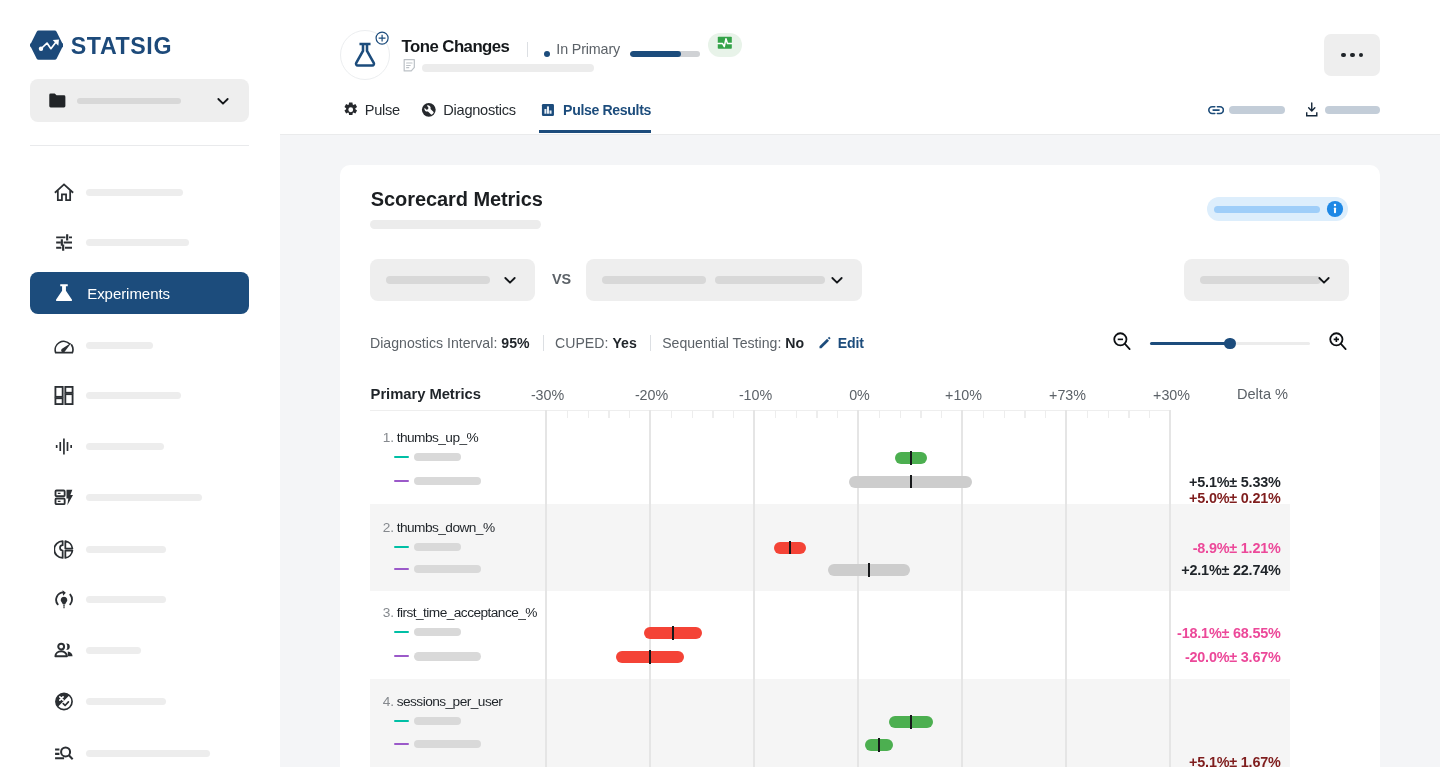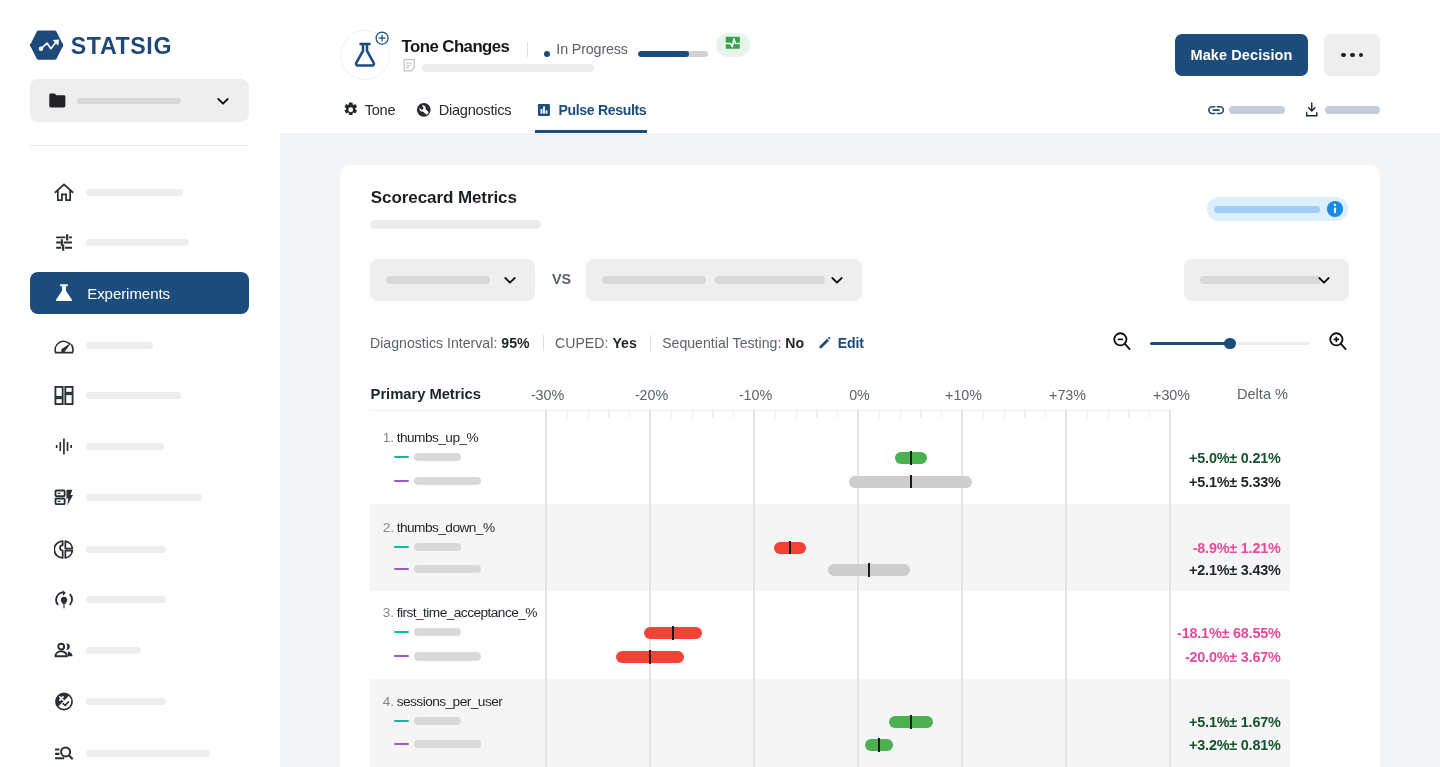--- a/index.html
+++ b/index.html
@@ -67,21 +67,21 @@
   .tab.active:after{content:"";position:absolute;left:-2px;right:-0.5px;bottom:0;height:2.5px;background:#1C4C7C;}
 
   .hacts{position:absolute;right:60.1px;bottom:16.2px;display:flex;align-items:center;}
   .hact{display:flex;align-items:center;margin-left:18.8px;}
   .hact .ph{margin-left:5.3px;height:7.6px;border-radius:4px;background:#c3cdd8;}
 
   
   .main{position:absolute;left:280px;top:135px;width:1160px;height:632px;background:#f4f5f7;}
   .card{position:absolute;left:60px;top:30px;width:1040px;height:620px;background:#fff;
         border-radius:10px;overflow:hidden;}
-  .ctitle{position:absolute;left:30.8px;top:23.2px;font-size:17px;font-weight:700;color:#1b1e21;letter-spacing:-.08px;}
+  .ctitle{position:absolute;left:30.8px;top:23.2px;font-size:20px;font-weight:700;color:#1b1e21;letter-spacing:-.08px;}
   .csub{position:absolute;left:30px;top:55px;width:171px;height:9px;border-radius:5px;background:#ececec;}
   .cbanner{position:absolute;left:867px;top:32px;width:141px;height:24px;border-radius:12px;background:#ddeefc;
            display:flex;align-items:center;}
   .cbanner .ph{margin-left:7px;width:106px;height:7px;border-radius:4px;background:#9fcef9;}
   .cbanner .info{position:absolute;right:4px;top:3px;width:18px;height:18px;display:flex;}
 
   .sel{position:absolute;height:42px;background:#eeeeee;border-radius:8px;display:flex;align-items:center;}
   .sel .ph{height:8px;border-radius:4px;background:#d8d8d8;}
   .sel .cv{position:absolute;display:flex;}
   .vs{position:absolute;left:211.9px;top:105.5px;font-size:14.4px;font-weight:600;color:#5c6268;letter-spacing:-.1px;}
@@ -111,21 +111,21 @@
   .mtick{position:absolute;width:1.2px;height:8px;background:#ededed;top:0;}
   .vdiv{position:absolute;width:1.3px;background:#e5e5e5;}
 
   .mname{position:absolute;font-size:13.7px;color:#1f2429;font-weight:400;white-space:nowrap;letter-spacing:-.55px;}
   .mname .n{color:#85898e;margin-right:2.6px;letter-spacing:0px;}
   .dash{position:absolute;width:15.8px;height:2.4px;border-radius:1.2px;}
   .mph{position:absolute;height:8.5px;border-radius:5px;background:#d9d9d9;}
   .cibar{position:absolute;height:12px;border-radius:6px;}
   .cimark{position:absolute;width:2.4px;background:#16181a;}
   .dval{position:absolute;font-size:14.4px;font-weight:600;white-space:nowrap;text-align:right;letter-spacing:-.2px;}
-  .pos{color:#14532d;}.neg{color:#ec4899;}.neu{color:#1f2429;}
+  .pos{color:#7f1d1d;margin-top:40px;}.neg{color:#ec4899;}.neu{color:#1f2429;}
 </style>
 </head>
 <body>
 
 <div class="app">
 
   <aside class="sidebar">
     <div class="logo">
       <span>
         <svg width="33.3" height="30.4" viewBox="0 0 333 304">
@@ -289,21 +289,21 @@
             <circle cx="10" cy="10" r="8.5" fill="#fff" stroke="#1C4C7C" stroke-width="1.7"></circle>
             <path d="M10 5.2v9.6M5.2 10h9.6" stroke="#1C4C7C" stroke-width="1.7" stroke-linecap="butt"></path>
           </svg>
         </span>
       </div>
       <div class="htitleblock">
         <div class="htitlerow">
           <span class="htitle">Tone Changes</span>
           <span class="hsep"></span>
           <span class="sdot"></span>
-          <span class="sname">In Progress</span>
+          <span class="sname">In Primary</span>
           <span class="prog">
               <i id="progfill" style="width: 73%;"></i>
             </span>
           <span class="hbadge">
             <span>
               <svg width="15.6" height="15.6" viewBox="0 0 24 24">
                 <rect x="1.2" y="2.8" width="21.6" height="18.4" rx="1.2" fill="#34A349"></rect>
                 <path d="M1.2 13.2h7.4l2.6 4.8 2.6-12.2 2.3 7.4h6.7" stroke="#fff" stroke-width="2.3" fill="none" stroke-linecap="round" stroke-linejoin="round"></path>
               </svg>
             </span>
@@ -314,35 +314,34 @@
             <svg width="14.5" height="14.5" viewBox="0 0 24 24">
               <path d="M3.6 2.6h16.8v13.0l-5.0 5.8H3.6z" fill="none" stroke="#bcc1c6" stroke-width="2.0" stroke-linejoin="round"></path>
               <path d="M7.6 8.2h9.0M7.6 12.4h6.0M7.6 16.0h3.6" stroke="#bcc1c6" stroke-width="1.9" stroke-linecap="round"></path>
             </svg>
           </span>
           <span class="ph"></span>
         </div>
       </div>
     </div>
 
-    <button class="mkbtn">Make Decision</button>
     <button class="ovbtn">
       <span class="d"></span>
       <span class="d"></span>
       <span class="d"></span>
     </button>
 
     <div class="tabs">
         <div class="tab" style="margin-right: 21px;">
           <span class="ic" style="margin-right:6.3px">
             <svg width="15.5" height="15.5" viewBox="0 0 24 24">
               <path fill-rule="evenodd" d="M9.4 0.7h5.2l.5 3.3 1.05.62 3.0-1.35 2.6 4.5-2.6 2.1v1.26l2.6 2.1-2.6 4.5-3.0-1.35-1.05.62-.5 3.3H9.4l-.5-3.3-1.05-.62-3.0 1.35-2.6-4.5 2.6-2.1V9.87l-2.6-2.1 2.6-4.5 3.0 1.35 1.05-.62zM12 8.3A3.7 3.7 0 1 0 12 15.7 3.7 3.7 0 0 0 12 8.3z" fill="#26292d"></path>
             </svg>
           </span>
-          <span>Tone</span>
+          <span>Pulse</span>
         </div>
         <div class="tab" style="margin-right: 25.2px;">
           <span class="ic" style="margin-right:6.7px">
             <svg width="15.6" height="15.6" viewBox="0 0 24 24">
               <circle cx="12" cy="12" r="10.6" fill="#26292d"></circle>
               <g transform="translate(24,0) scale(-1,1)">
                 <path d="M15.0 5.5a4.3 4.3 0 0 0-5.7 5.2L5.0 15.1a1.6 1.6 0 0 0 0 2.3l1.6 1.6a1.6 1.6 0 0 0 2.3 0l4.4-4.4a4.3 4.3 0 0 0 5.2-5.7l-2.9 2.9-2.5-.6-.6-2.5z" fill="#fff"></path>
               </g>
             </svg>
           </span>
@@ -529,21 +528,21 @@
           <div class="mname" style="left: 12.7px; top: 109.5px;"><span class="n">2.</span><span>thumbs_down_%</span></div>
           <div class="dash" style="left: 23.7px; top: 135.6px; background: rgb(0, 191, 165);"></div>
           <div class="mph" style="left: 44.2px; top: 132.6px; width: 47px;"></div>
           <div class="cibar" style="left: 404.2px; width: 32.1px; top: 131.7px; background: rgb(244, 67, 54);"></div>
           <div class="cimark" style="left: 418.8px; top: 130.9px; height: 13.6px;"></div>
           <div class="dval neg" style="right: 99.4px; top: 129.7px;"><span>-8.9%</span><span>± 1.21%</span></div>
           <div class="dash" style="left: 23.7px; top: 157.8px; background: rgb(155, 89, 201);"></div>
           <div class="mph" style="left: 44.2px; top: 154.8px; width: 67px;"></div>
           <div class="cibar" style="left: 457.9px; width: 81.7px; top: 153.9px; background: rgb(205, 205, 205);"></div>
           <div class="cimark" style="left: 498px; top: 153.1px; height: 13.6px;"></div>
-          <div class="dval neu" style="right: 99.4px; top: 151.9px;"><span>+2.1%</span><span>± 3.43%</span></div>
+          <div class="dval neu" style="right: 99.4px; top: 151.9px;"><span>+2.1%</span><span>± 22.74%</span></div>
           <div class="mname" style="left: 12.7px; top: 194.8px;"><span class="n">3.</span><span>first_time_acceptance_%</span></div>
           <div class="dash" style="left: 23.7px; top: 220.75px; background: rgb(0, 191, 165);"></div>
           <div class="mph" style="left: 44.2px; top: 217.75px; width: 47px;"></div>
           <div class="cibar" style="left: 274.2px; width: 57.5px; top: 216.85px; background: rgb(244, 67, 54);"></div>
           <div class="cimark" style="left: 301.7px; top: 216.05px; height: 13.6px;"></div>
           <div class="dval neg" style="right: 99.4px; top: 214.85px;"><span>-18.1%</span><span>± 68.55%</span></div>
           <div class="dash" style="left: 23.7px; top: 245.1px; background: rgb(155, 89, 201);"></div>
           <div class="mph" style="left: 44.2px; top: 242.1px; width: 67px;"></div>
           <div class="cibar" style="left: 246.3px; width: 67.9px; top: 241.2px; background: rgb(244, 67, 54);"></div>
           <div class="cimark" style="left: 278.8px; top: 240.4px; height: 13.6px;"></div>

